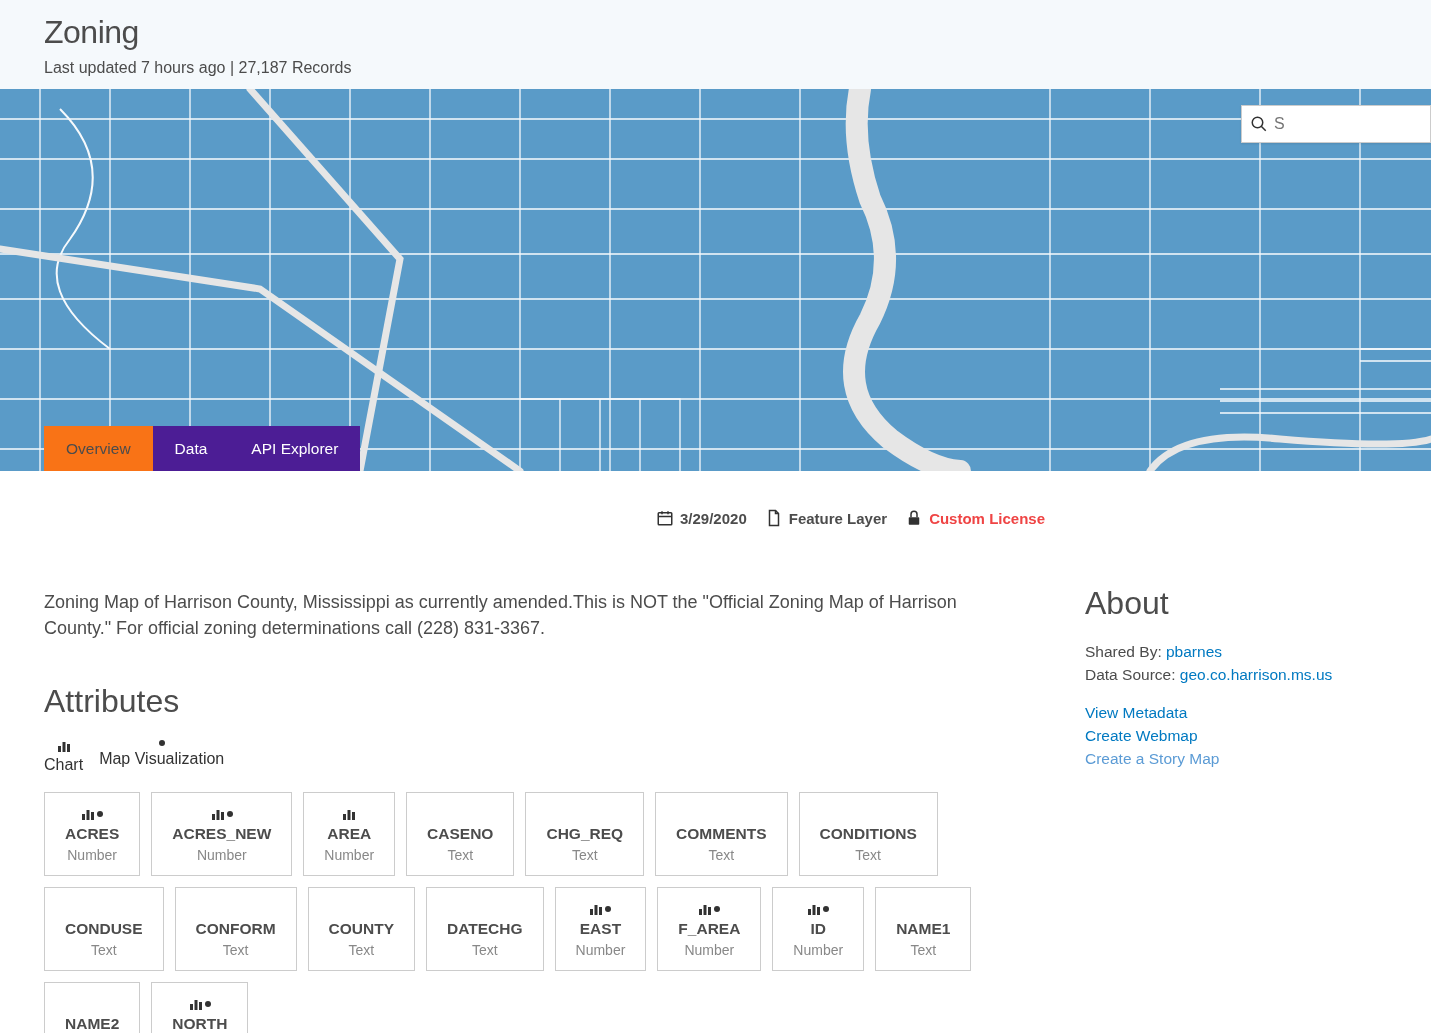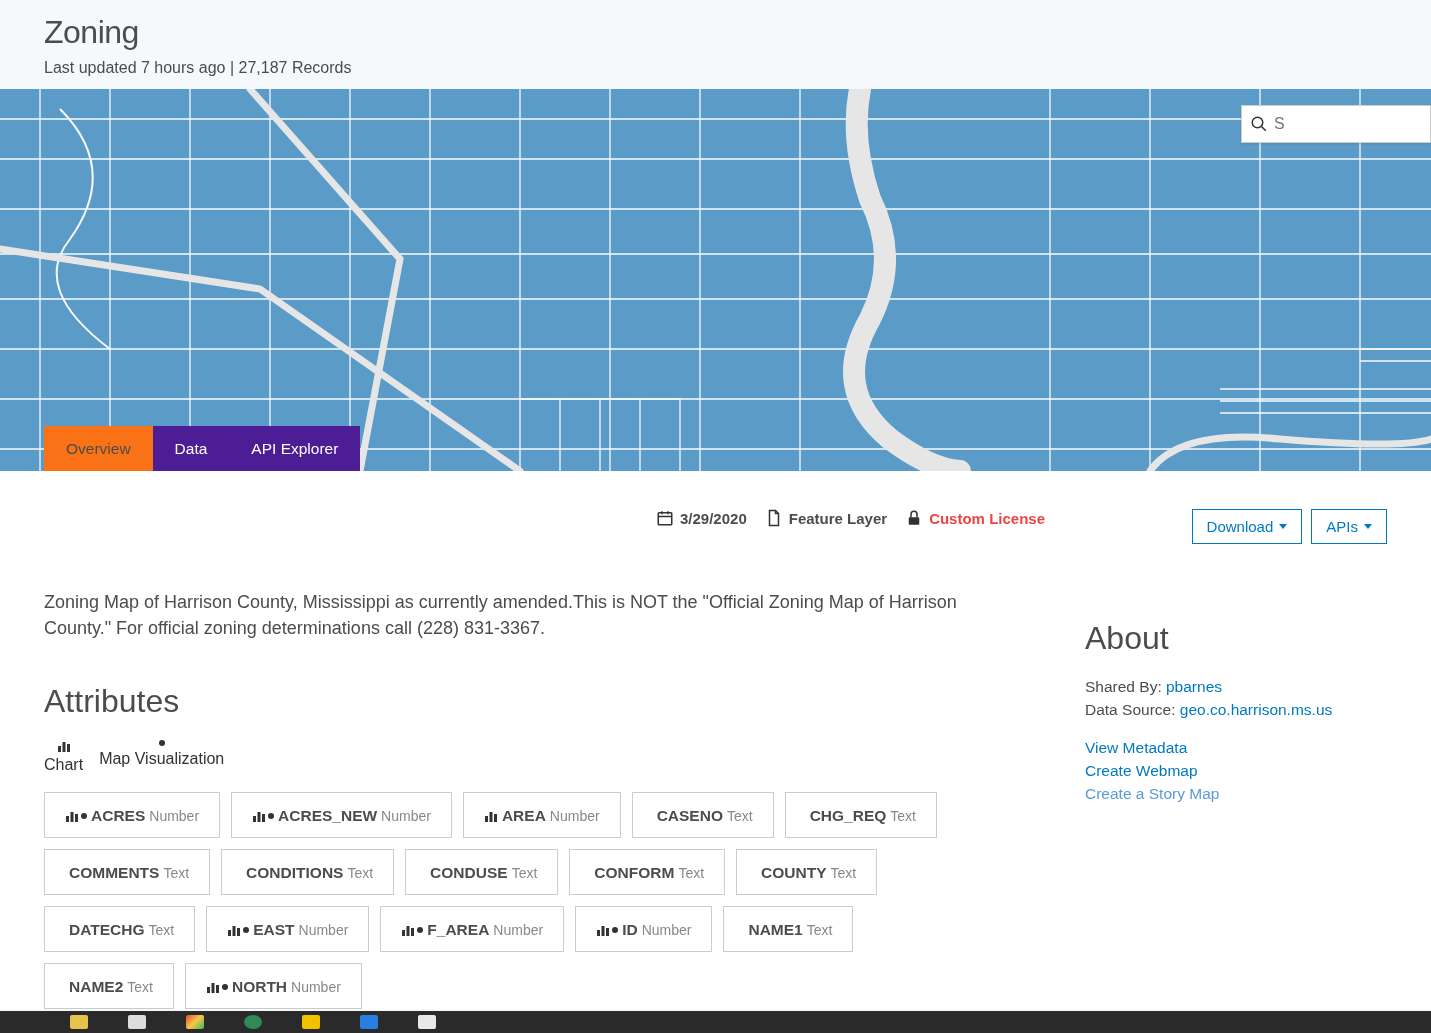--- a/index.html
+++ b/index.html
@@ -40,21 +40,21 @@
   .toprow { display: flex; justify-content: flex-end; align-items: flex-start; }
 
   .desc { margin-top: 62px; font-size: 18px; line-height: 1.45; color: #4c4c4c; max-width: 930px; }
   .attrs-h { font-size: 32px; font-weight: 400; margin-top: 42px; margin-bottom: 20px; }
 
   .legend { display: flex; gap: 16px; font-size: 16px; color: #323232; margin-bottom: 18px; }
   .legend-item { display: flex; align-items: center; gap: 4px; flex-direction: column; }
   .dot { width: 6px; height: 6px; background: #323232; border-radius: 50%; display: inline-block; }
 
   .cards { display: flex; flex-wrap: wrap; gap: 11px; max-width: 940px; }
-  .card { border: 1px solid #ccc; min-width: 76px; padding: 14px 20px 12px; display: flex; flex-direction: row; align-items: center; gap: 4px; }
+  .card { border: 1px solid #ccc; min-width: 76px; padding: 14px 20px 12px; display: flex; flex-direction: column; align-items: center; gap: 4px; }
   .card .iconrow { height: 14px; display: flex; align-items: center; gap: 2px; }
   .card .name { font-size: 15.5px; font-weight: 700; color: #4c4c4c; }
   .card .type { font-size: 14px; color: #888; }
   .mini-chart { width: 14px; height: 12px; }
 
   .about-h { font-size: 32px; font-weight: 400; margin-top: 76px; margin-bottom: 18px; }
   .side p { font-size: 15.5px; line-height: 1.5; }
   .side .block2 { margin-top: 14px; }
 
   .taskbar { position: absolute; bottom: 0; left: 0; right: 0; height: 22px; background: #2a2a2a; display: flex; align-items: center; padding-left: 70px; gap: 40px; }
@@ -292,30 +292,20 @@
               <span class="dot"></span>
             </div>
             <div class="name">NORTH</div>
             <div class="type">Number</div>
           </div>
         </div>
 
     </div>
 
     <div class="side">
-      <div class="actions" style="justify-content:flex-end; display:flex;">
-        <button class="btn">
-          <span>Download</span>
-          <span class="caret"></span>
-        </button>
-        <button class="btn">
-          <span>APIs</span>
-          <span class="caret"></span>
-        </button>
-      </div>
 
       <h2 class="about-h">About</h2>
       <p>
         <span>Shared By: </span><a href="#">pbarnes</a>
       </p>
       <p>
         <span>Data Source: </span><a href="#">geo.co.harrison.ms.us</a>
       </p>
       <div class="block2">
         <p><a href="#">View Metadata</a></p>

